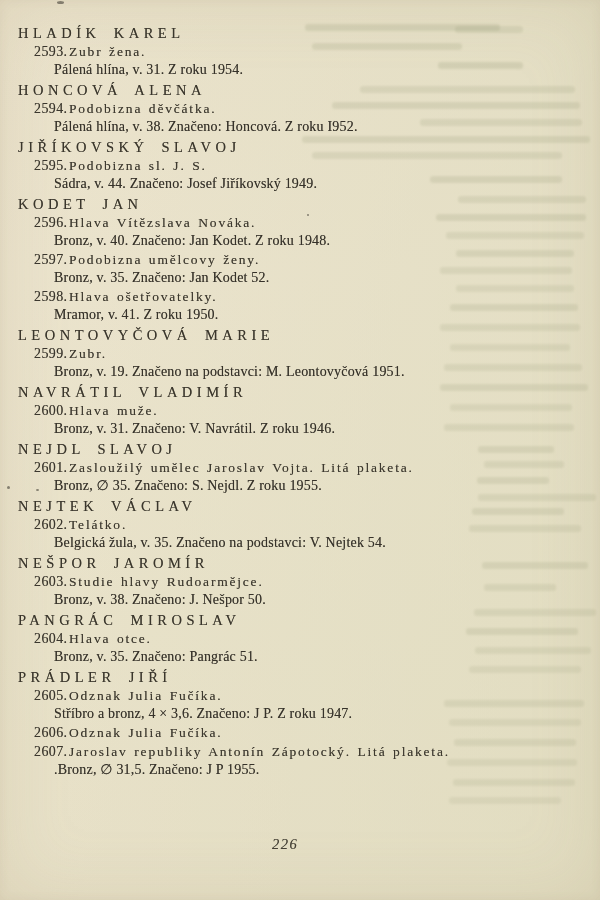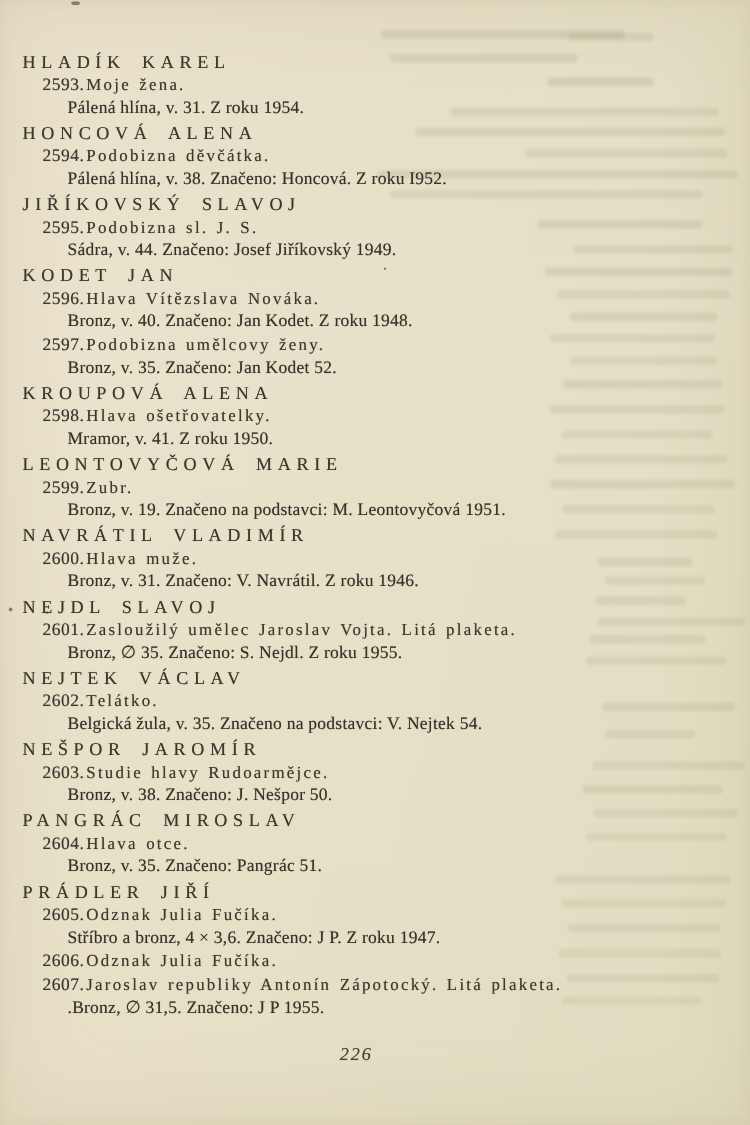--- a/index.html
+++ b/index.html
@@ -16,21 +16,21 @@
     box-shadow: inset 0 0 70px rgba(168,150,110,0.18), inset 0 0 10px rgba(150,130,95,0.10);
   }
   
   .ghost {
     position: absolute; height: 7px; border-radius: 3px;
     background: #8d926e; filter: blur(1.3px);
     pointer-events: none;
   }
   .speck { position: absolute; background: #6b665a; border-radius: 50%; opacity: .8; }
   .content {
-    position: absolute; left: 0; top: 17px; width: 600px;
+    position: absolute; left: 0; top: 0; width: 600px;
     padding: 22px 0 0 18px; box-sizing: border-box;
     color: #3b372e;
     text-shadow: 0 0 0.6px rgba(59,55,46,0.55);
   }
   .sec { margin: 0; }
   .artist {
     margin: 2px 0 0 0; padding: 0;
     font-size: 14.5px; font-weight: 400; line-height: 18px;
     letter-spacing: 4.5px; word-spacing: 5px;
     color: #3a362c;
@@ -102,21 +102,21 @@
       <div class="speck" style="left: 36px; top: 489px; width: 3px; height: 2px;"></div>
       <div class="speck" style="left: 307px; top: 214px; width: 2px; height: 2px;"></div>
     </div>
   <main class="content" id="content">
   <section class="sec">
     <h2 class="artist">HLADÍK KAREL</h2>
 
   <div class="entry">
     <div class="l1">
       <span class="no">2593.</span>
-      <span class="title">Moje žena.</span>
+      <span class="title">Zubr žena.</span>
     </div>
     <div class="details">Pálená hlína, v. 31. Z roku 1954.</div>
   </div>
 </section>
 
   <section class="sec">
     <h2 class="artist">HONCOVÁ ALENA</h2>
 
   <div class="entry">
     <div class="l1">
@@ -153,21 +153,20 @@
   <div class="entry">
     <div class="l1">
       <span class="no">2597.</span>
       <span class="title">Podobizna umělcovy ženy.</span>
     </div>
     <div class="details">Bronz, v. 35. Značeno: Jan Kodet 52.</div>
   </div>
 </section>
 
   <section class="sec">
-    <h2 class="artist">KROUPOVÁ ALENA</h2>
 
   <div class="entry">
     <div class="l1">
       <span class="no">2598.</span>
       <span class="title">Hlava ošetřovatelky.</span>
     </div>
     <div class="details">Mramor, v. 41. Z roku 1950.</div>
   </div>
 </section>
 

